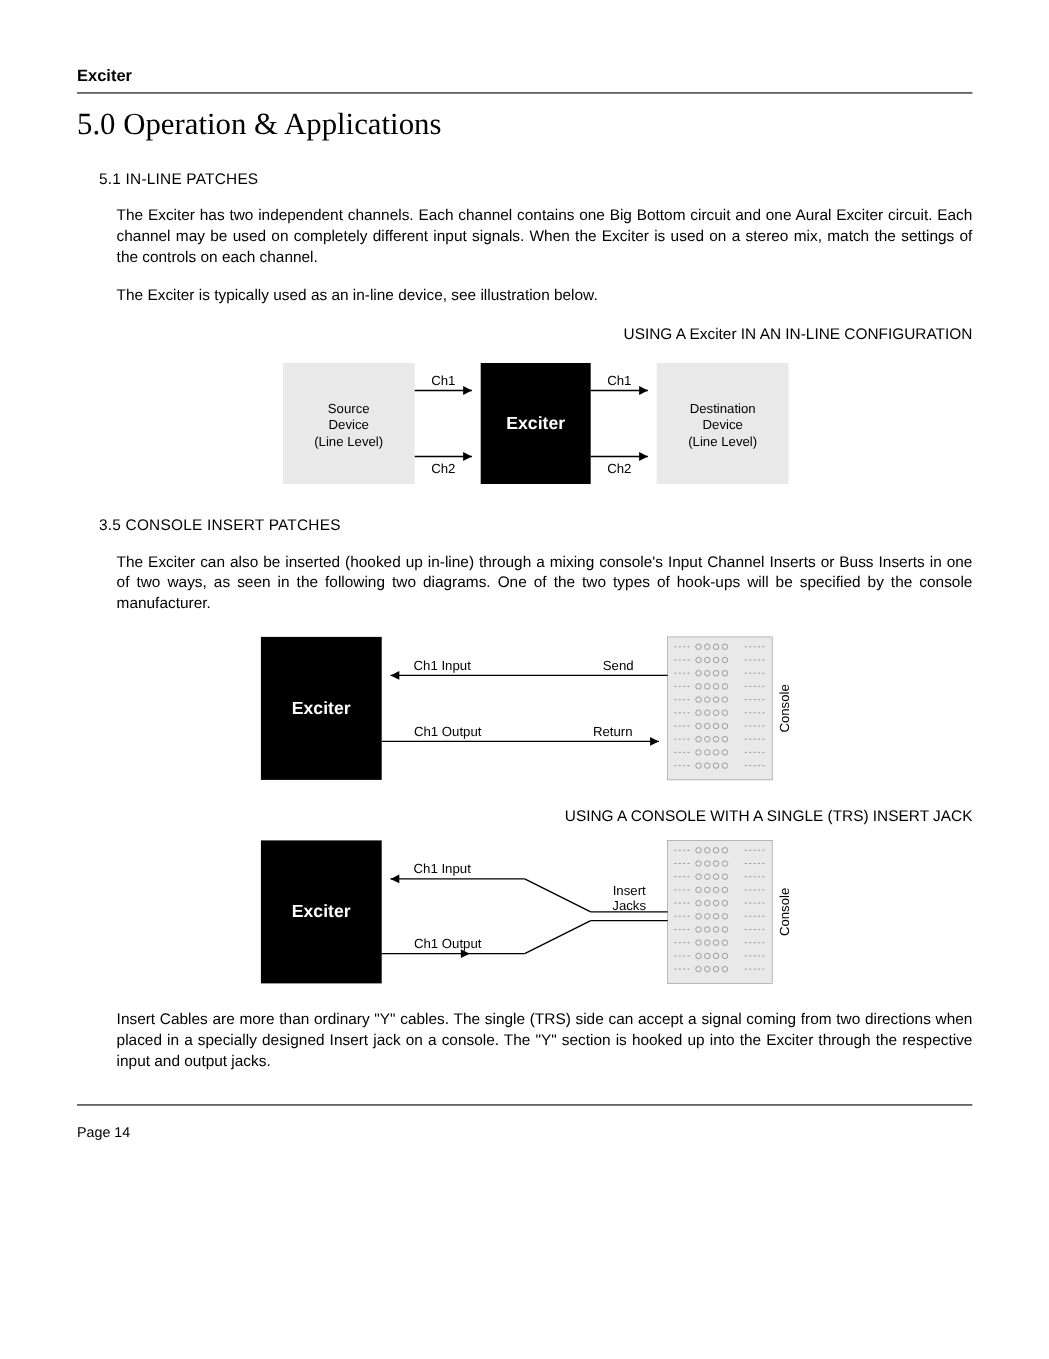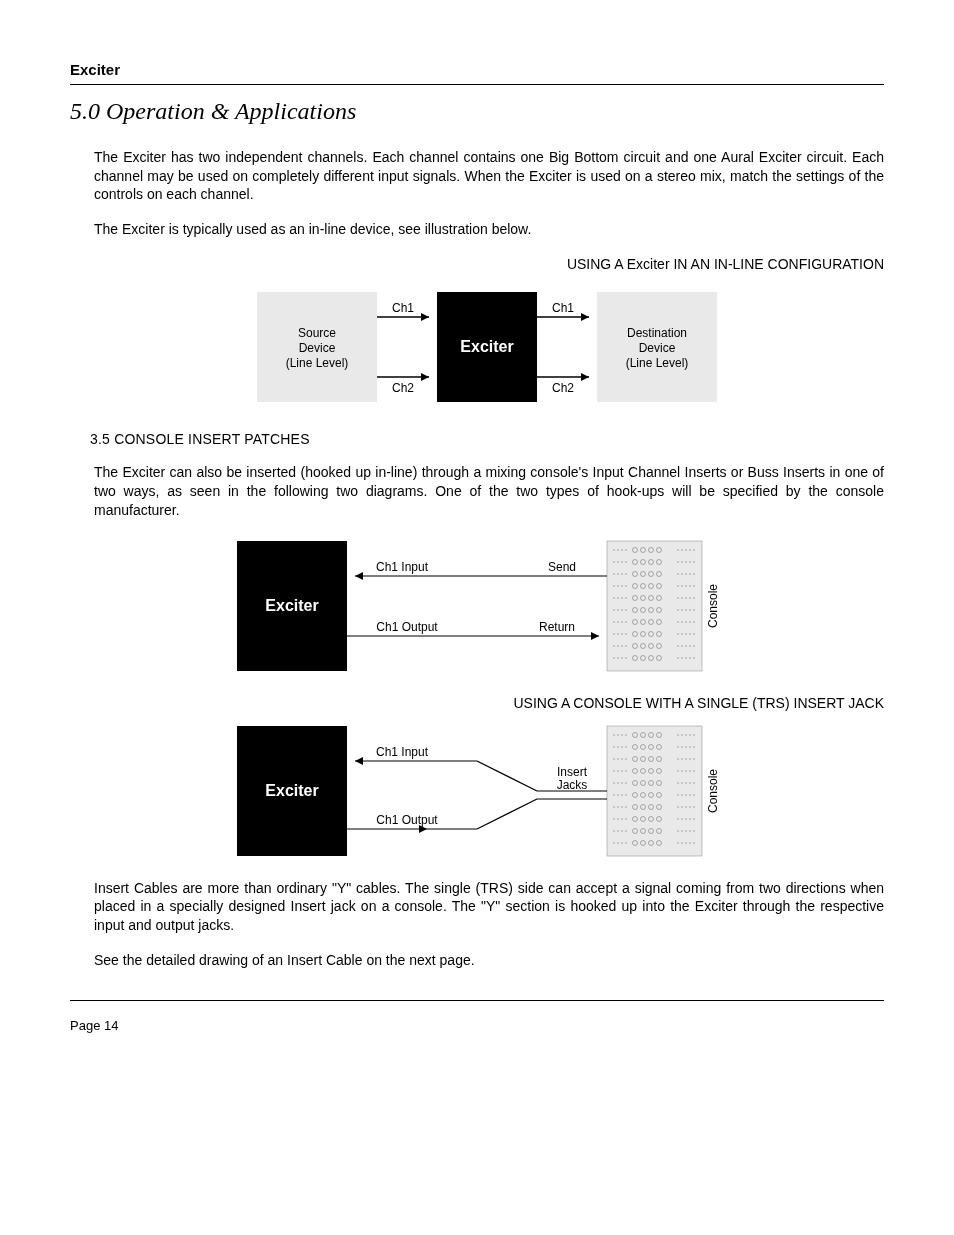--- a/index.html
+++ b/index.html
@@ -17,36 +17,35 @@
     font-weight: bold;
     font-size: 15px;
     margin-bottom: 4px;
   }
   .top-rule {
     border: none;
     border-top: 1.5px solid #000;
     margin: 0 0 10px 0;
   }
   .section-heading {
-    font-style: italic;
-    font-size: 24px;
+    font-size: 28px;
     margin: 0 0 20px 0;
     font-family: "Palatino Linotype", "Book Antiqua", serif;
   }
   .body-col {
     margin-left: 20px;
     margin-right: 0;
   }
   .sub-heading {
     font-size: 14px;
     letter-spacing: 0.2px;
     margin-bottom: 14px;
   }
   p {
-    margin: 0 0 16px 4px;
+    margin: 0 0 16px 16px;
     text-align: justify;
   }
   .diagram-title {
     text-align: right;
     margin: 6px 0 8px 0;
     font-size: 14px;
   }
   .diagram {
     display: block;
     margin: 0 auto 18px auto;
@@ -67,20 +66,21 @@
 </head>
 <body>
 
 <div class="header-title">Exciter</div>
 <hr class="top-rule">
 
 <div class="section-heading">5.0 Operation &amp; Applications</div>
 
 <div class="body-col">
 
+  <div class="sub-heading">5.1 IN-LINE PATCHES</div>
   <p>The Exciter has two independent channels. Each channel contains one Big Bottom circuit and one Aural Exciter circuit. Each channel may be used on completely different input signals. When the Exciter is used on a stereo mix, match the settings of the controls on each channel.</p>
   <p>The Exciter is typically used as an in-line device, see illustration below.</p>
 
   <div class="diagram-title">USING A Exciter IN AN IN-LINE CONFIGURATION</div>
 
   <svg class="diagram" width="460" height="130" viewBox="0 0 460 130">
 
     <rect x="0" y="10" width="120" height="110" fill="#e9e9e9"></rect>
     <text x="60" y="55" text-anchor="middle" font-size="12">Source</text>
     <text x="60" y="70" text-anchor="middle" font-size="12">Device</text>
@@ -292,18 +292,17 @@
     <line x1="300" y1="70" x2="370" y2="70" stroke="#000" stroke-width="1.2"></line>
     <line x1="300" y1="78" x2="370" y2="78" stroke="#000" stroke-width="1.2"></line>
 
     <text x="165" y="35" text-anchor="middle" font-size="12">Ch1 Input</text>
     <text x="170" y="103" text-anchor="middle" font-size="12">Ch1 Output</text>
     <text x="335" y="55" text-anchor="middle" font-size="12">Insert</text>
     <text x="335" y="68" text-anchor="middle" font-size="12">Jacks</text>
   </svg>
 
   <p>Insert Cables are more than ordinary "Y" cables. The single (TRS) side can accept a signal coming from two directions when placed in a specially designed Insert jack on a console. The "Y" section is hooked up into the Exciter through the respective input and output jacks.</p>
-  <p>See the detailed drawing of an Insert Cable on the next page.</p>
 
 </div>
 
 <hr class="bottom-rule">
 <div class="page-num">Page 14</div>
 
 </body></html>

